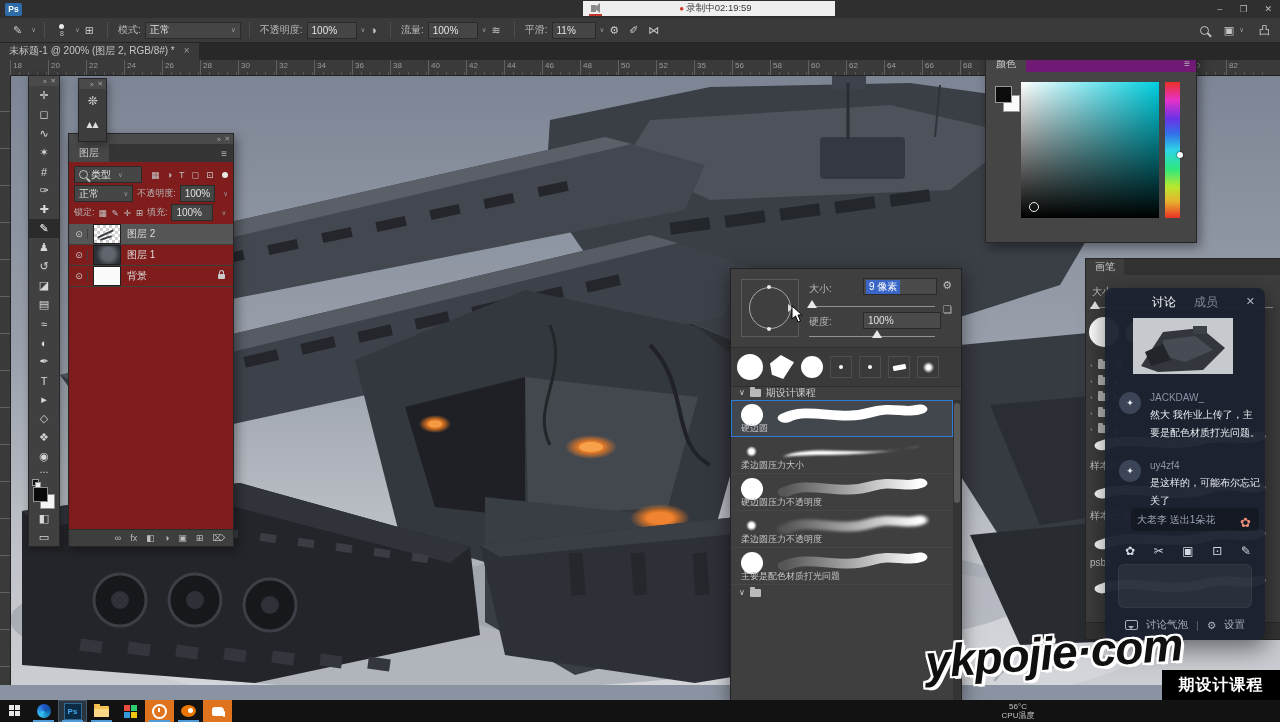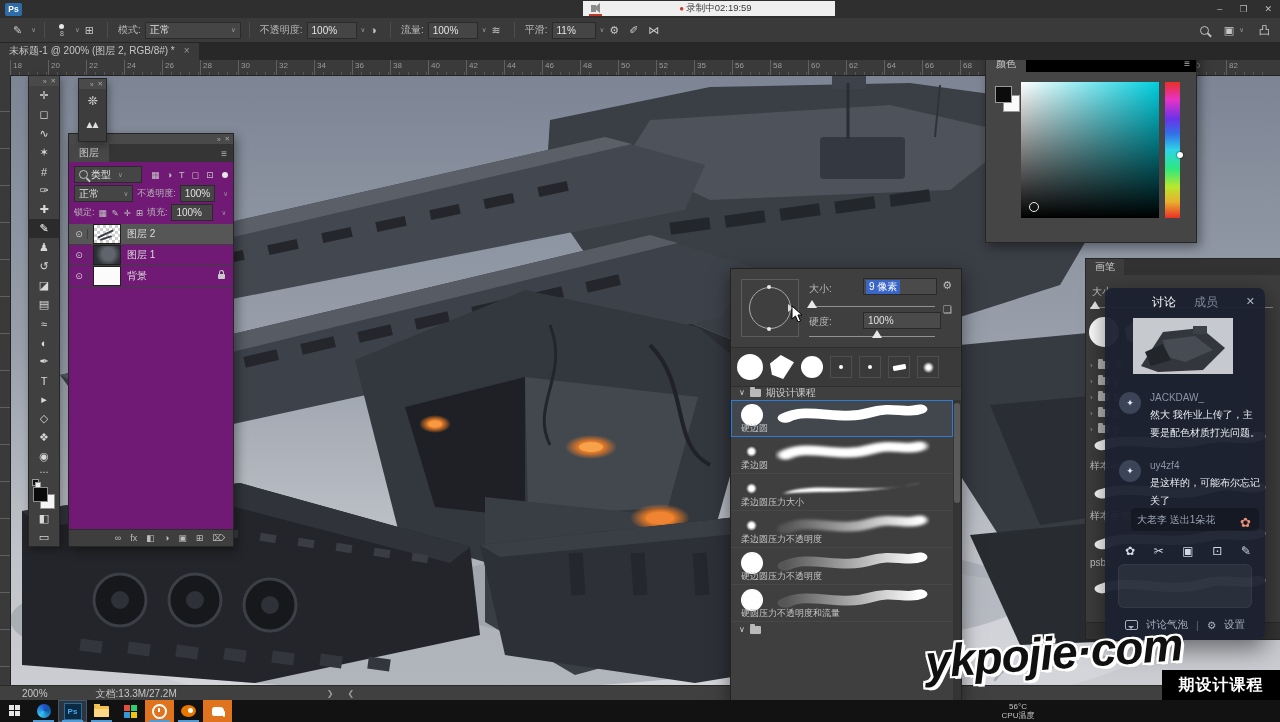--- a/index.html
+++ b/index.html
@@ -49,21 +49,21 @@
   
   #toolbar{position:absolute;left:28px;top:75px;width:30px;height:470px;background:#404040;border:1px solid #272727;box-shadow:2px 3px 8px rgba(0,0,0,.35);z-index:12}
   .tool{height:19px;display:flex;align-items:center;justify-content:center;font-size:11px;color:#d8d8d8}
   .tool.selected{background:#2b2b2b;color:#fff}
   #swatches{position:relative;height:30px;margin-top:1px}
   #fgsw{position:absolute;left:4px;top:8px;width:13px;height:13px;background:#0a0a0a;border:1px solid #8e8e8e;z-index:2}
   #bgsw{position:absolute;left:11px;top:15px;width:13px;height:13px;background:#f5f5f5;border:1px solid #8e8e8e}
   #swmini{position:absolute;left:3px;top:0;width:5px;height:5px;background:#111;border:1px solid #999}
   #swmini::after{content:"";position:absolute;left:2px;top:2px;width:4px;height:4px;background:#eee;border:1px solid #999}
   
-  #layers{position:absolute;left:68px;top:133px;width:164px;height:412px;background:#701a75;border:1px solid #272727;box-shadow:3px 4px 10px rgba(0,0,0,.4);z-index:11;font-size:10px;color:#cfcfcf}
+  #layers{position:absolute;left:68px;top:133px;width:164px;height:412px;background:#7f1d1d;border:1px solid #272727;box-shadow:3px 4px 10px rgba(0,0,0,.4);z-index:11;font-size:10px;color:#cfcfcf}
   #lyrtabs{height:18px;background:#353535;display:flex;align-items:center}
   #lyrtab{background:#474747;height:18px;line-height:18px;padding:0 10px}
   .panelmenu{margin-left:auto;margin-right:6px;color:#b5b5b5}
   .lrow{display:flex;align-items:center;height:19px;gap:4px;padding:0 5px}
   .sbox{width:58px;gap:3px}
   .filtericons{display:flex;gap:7px;margin-left:5px;font-size:9px;color:#c2c2c2;align-items:center}
   .wdot{width:6px;height:6px;border-radius:50%;background:#e6e6e6;margin-left:auto}
   .smalllabel{font-size:9px;color:#b5b5b5;white-space:nowrap}
   .lockicons{display:flex;gap:5px;font-size:8.5px;color:#c2c2c2;align-items:center}
   .layer{display:flex;align-items:center;height:20px;border-bottom:1px solid #3f3f3f;padding-left:2px}
@@ -123,21 +123,21 @@
   .s-soft .wavy{display:block;filter:blur(2px)}
   .s-taper .tad{display:block}
   .s-tapersoft .tad{display:block;filter:blur(1.3px)}
   .s-fade .wavy{display:block;stroke:url(#fadeG)}
   .s-fadesoft .wavy{display:block;stroke:url(#fadeG);filter:blur(1.8px)}
   #bpgrouptail{position:relative;height:15px;display:flex;align-items:center;gap:5px;padding:0 8px;color:#ccc;background:#3f3f3f}
   #bpscroll{position:absolute;right:0;top:131px;bottom:0;width:8px;background:#343434}
   #bpscroll::before{content:"";position:absolute;left:1px;top:3px;width:6px;height:100px;background:#5a5a5a;border-radius:3px}
   
   #colorpanel{position:absolute;left:985px;top:44px;width:210px;height:197px;background:#454545;border:1px solid #262626;box-shadow:3px 4px 10px rgba(0,0,0,.4);z-index:11;font-size:10px}
-  #cptabs{height:17px;background:#000000;display:flex;align-items:center;color:#ccc}
+  #cptabs{height:17px;background:#701a75;display:flex;align-items:center;color:#ccc}
   #cptab{background:#454545;padding:0 10px;line-height:17px}
   #cpbody{position:relative;height:168px}
   #cpfg{position:absolute;left:9px;top:14px;width:15px;height:15px;background:#0c0c0c;border:1px solid #999;z-index:2}
   #cpbg{position:absolute;left:17px;top:23px;width:15px;height:15px;background:#fafafa;border:1px solid #999}
   #cpgrad{position:absolute;left:35px;top:10px;width:138px;height:136px;background:linear-gradient(to top,#000,rgba(0,0,0,0)),linear-gradient(to right,#fff,#00cfe0)}
   #cppick{position:absolute;left:8px;bottom:6px;width:8px;height:8px;border:1.5px solid #eee;border-radius:50%}
   #cphue{position:absolute;left:179px;top:10px;width:15px;height:136px;background:linear-gradient(to bottom,#e93025 0%,#e832c6 13%,#6a32e8 27%,#3270e8 38%,#2ed4e8 50%,#2ee87e 64%,#b8e82e 77%,#e8b12e 88%,#e93025 100%)}
   #cphuedot{position:absolute;right:-3px;top:70px;width:6px;height:6px;background:#fff;border-radius:50%;box-shadow:0 0 2px #000}
   
   #brushespanel{position:absolute;left:1085px;top:258px;width:195px;height:380px;background:#3d3d3d;border:1px solid #262626;z-index:11;overflow:hidden;font-size:10px;color:#c9c9c9}
@@ -740,65 +740,57 @@
 
           <div class="brow s-solid selected">
             <span class="btip hard"></span>
             <svg class="bstroke" viewBox="0 0 120 30" preserveAspectRatio="none">
               <path class="wavy" d="M8,20 C26,5 50,25 74,13 C90,5 102,15 112,9"></path>
               <path class="tad" d="M6,22 C32,4 70,26 114,8 C74,23 32,18 6,22 Z"></path>
             </svg>
             <div class="bname">硬边圆</div>
           </div>
 
-          <div class="brow s-soft">
-            <span class="btip soft"></span>
-            <svg class="bstroke" viewBox="0 0 120 30" preserveAspectRatio="none">
-              <path class="wavy" d="M8,20 C26,5 50,25 74,13 C90,5 102,15 112,9"></path>
-              <path class="tad" d="M6,22 C32,4 70,26 114,8 C74,23 32,18 6,22 Z"></path>
-            </svg>
-            <div class="bname">柔边圆</div>
-          </div>
 
           <div class="brow s-tapersoft">
             <span class="btip soft"></span>
             <svg class="bstroke" viewBox="0 0 120 30" preserveAspectRatio="none">
               <path class="wavy" d="M8,20 C26,5 50,25 74,13 C90,5 102,15 112,9"></path>
               <path class="tad" d="M6,22 C32,4 70,26 114,8 C74,23 32,18 6,22 Z"></path>
             </svg>
             <div class="bname">柔边圆压力大小</div>
           </div>
 
 
+          <div class="brow s-fade">
+            <span class="btip hard"></span>
+            <svg class="bstroke" viewBox="0 0 120 30" preserveAspectRatio="none">
+              <path class="wavy" d="M8,20 C26,5 50,25 74,13 C90,5 102,15 112,9"></path>
+              <path class="tad" d="M6,22 C32,4 70,26 114,8 C74,23 32,18 6,22 Z"></path>
+            </svg>
+            <div class="bname">硬边圆压力不透明度</div>
+          </div>
+
           <div class="brow s-fadesoft">
             <span class="btip soft"></span>
             <svg class="bstroke" viewBox="0 0 120 30" preserveAspectRatio="none">
               <path class="wavy" d="M8,20 C26,5 50,25 74,13 C90,5 102,15 112,9"></path>
               <path class="tad" d="M6,22 C32,4 70,26 114,8 C74,23 32,18 6,22 Z"></path>
             </svg>
             <div class="bname">柔边圆压力不透明度</div>
           </div>
 
+
           <div class="brow s-fade">
             <span class="btip hard"></span>
             <svg class="bstroke" viewBox="0 0 120 30" preserveAspectRatio="none">
               <path class="wavy" d="M8,20 C26,5 50,25 74,13 C90,5 102,15 112,9"></path>
               <path class="tad" d="M6,22 C32,4 70,26 114,8 C74,23 32,18 6,22 Z"></path>
             </svg>
-            <div class="bname">硬边圆压力不透明度</div>
-          </div>
-
-
-          <div class="brow s-fade">
-            <span class="btip hard"></span>
-            <svg class="bstroke" viewBox="0 0 120 30" preserveAspectRatio="none">
-              <path class="wavy" d="M8,20 C26,5 50,25 74,13 C90,5 102,15 112,9"></path>
-              <path class="tad" d="M6,22 C32,4 70,26 114,8 C74,23 32,18 6,22 Z"></path>
-            </svg>
-            <div class="bname">硬圆压力不透明度和流量</div>
+            <div class="bname">主要是配色材质打光问题</div>
           </div>
         </div>
       <div id="bpgrouptail">
         <span style="font-size:8px">∨</span>
         <span class="cssfolder"></span>
       </div>
     </div>
     <div id="bpscroll"></div>
   </div>
 
@@ -929,28 +921,20 @@
     <div id="chatinput"></div>
     <div id="chatfoot">
       <span class="bubbleico"></span>
       <span>讨论气泡</span>
       <span class="dim">|</span>
       <span>⚙</span>
       <span>设置</span>
     </div>
   </div>
 
-  <div id="statusbar">
-    <span id="sbzoom">200%</span>
-    <span id="sbdoc">文档:13.3M/27.2M</span>
-    <span id="sbarr">
-      <span>❯</span>
-      <span>❮</span>
-    </span>
-  </div>
 
   <div id="taskbar">
     <div class="tbslot">
         <span class="winlogo">
           <i></i>
           <i></i>
           <i></i>
           <i></i>
         </span>
       </div>

